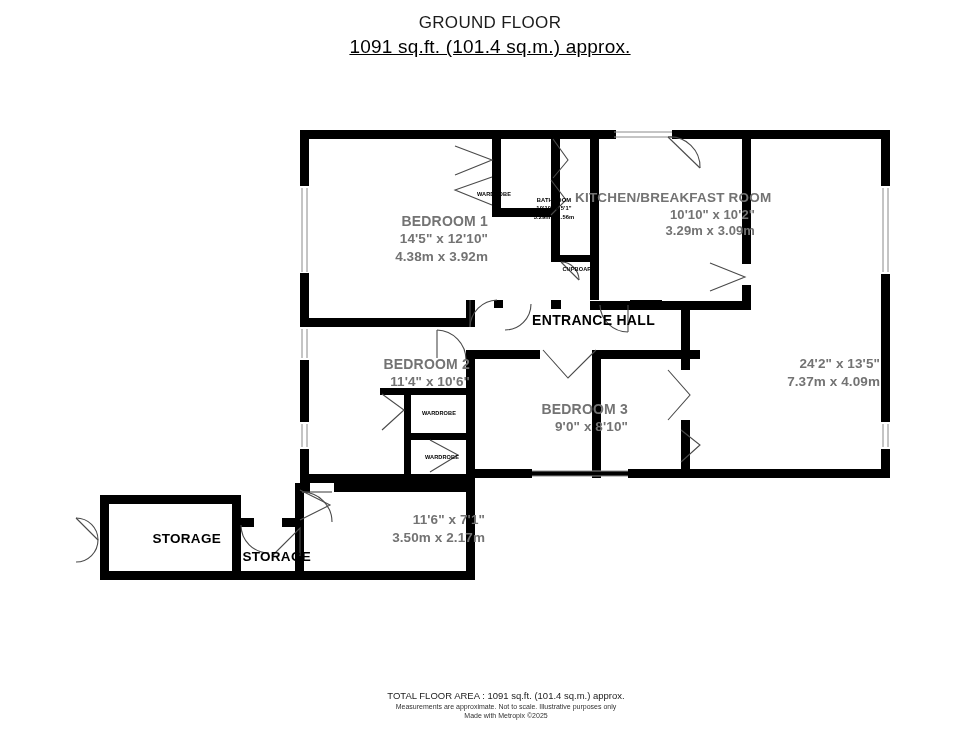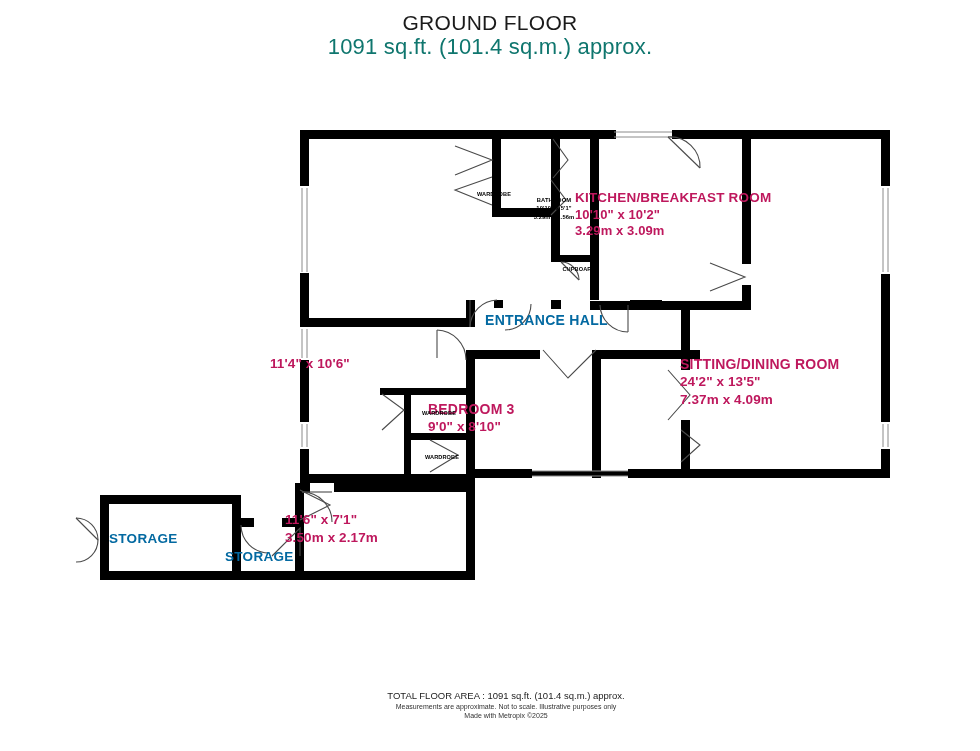--- a/index.html
+++ b/index.html
@@ -12,59 +12,60 @@
     position:relative;
   }
   #plan-root{position:relative;width:980px;height:751px;}
 
   
   .header{
     position:absolute;top:10px;left:0;width:980px;
     text-align:center;
   }
   .header .t1{
-    font-size:21px;font-weight:400;letter-spacing:.3px;color:#1b1b1b;
+    font-size:17px;font-weight:400;letter-spacing:.3px;color:#1b1b1b;
     line-height:25px;
   }
   .header .t2{
-    font-size:22px;font-weight:400;letter-spacing:.2px;color:#0f766e;
+    font-size:19px;font-weight:400;letter-spacing:.2px;color:#000000;
     line-height:24px;
+    text-decoration:underline;
   }
 
   
   .footer{
     position:absolute;left:0;width:980px;text-align:center;margin-left:16px;
   }
   .footer .f1{font-size:9.5px;color:#1b1b1b;line-height:12px;}
   .footer .f2{font-size:7px;color:#333333;line-height:9px;}
   .footer .f3{font-size:7px;color:#333333;line-height:9px;}
 
   
   #plan-svg{position:absolute;left:0;top:0;width:980px;height:751px;}
 
   
   .roomlabel{
     position:absolute;
-    text-align:left;
-    color:#be185d;
+    text-align:right;
+    color:#737373;
     font-weight:bold;
     line-height:1.30;
     white-space:nowrap;
     pointer-events:none;
   }
   .roomlabel .nm{font-size:13.5px;letter-spacing:.2px;}
   .roomlabel .d1{font-size:13px;letter-spacing:.1px;}
   .roomlabel .d2{font-size:13px;letter-spacing:.1px;}
 
   .roomlabel.big .nm{font-size:14px;}
   .roomlabel.big .d1,.roomlabel.big .d2{font-size:13.5px;}
 
   
   .plainlabel{
-    position:absolute;text-align:left;font-weight:bold;color:#0369a1;
+    position:absolute;text-align:right;font-weight:bold;color:#000000;
     white-space:nowrap;pointer-events:none;font-size:14px;letter-spacing:.3px;
   }
 
   
   .tiny{
     position:absolute;text-align:center;color:#000;font-weight:bold;
     white-space:nowrap;pointer-events:none;
     font-size:5.6px;letter-spacing:.1px;line-height:1.45;
   }
   .tiny.bath{font-size:5.8px;}
@@ -229,32 +230,37 @@
       <polyline points="272,556 300,528 300,556"></polyline>
       <path d="M 98,540 A 22,22 0 0 0 76,518"></path>
       <line x1="76" y1="518" x2="98" y2="540"></line>
       <path d="M 98,540 A 22,22 0 0 1 76,562"></path>
 
       <polyline points="681,430 700,445 681,462"></polyline>
     </g>
 
   </svg>
 
+  <div class="roomlabel big" style="left:288px;top:212px;width:200px;">
+    <div class="nm">BEDROOM 1</div>
+    <div class="d1">14'5"  x 12'10"</div>
+    <div class="d2">4.38m  x 3.92m</div>
+  </div>
 
   <div class="roomlabel big" style="left:270px;top:355px;width:200px;">
+    <div class="nm">BEDROOM 2</div>
     <div class="d1">11'4"  x 10'6"</div>
   </div>
 
   <div class="roomlabel big" style="left:428px;top:391px;width:200px;margin-top:9px;">
     <div class="nm">BEDROOM 3</div>
     <div class="d1">9'0"  x 8'10"</div>
   </div>
 
   <div class="roomlabel big" style="left:680px;top:355px;width:200px;">
-    <div class="nm">SITTING/DINING ROOM</div>
     <div class="d1">24'2"  x 13'5"</div>
     <div class="d2">7.37m  x 4.09m</div>
   </div>
 
   <div class="roomlabel" style="left:575px;top:189px;width:180px;">
     <div class="nm">KITCHEN/BREAKFAST ROOM</div>
     <div class="d1">10'10"  x 10'2"</div>
     <div class="d2">3.29m  x 3.09m</div>
   </div>
 

